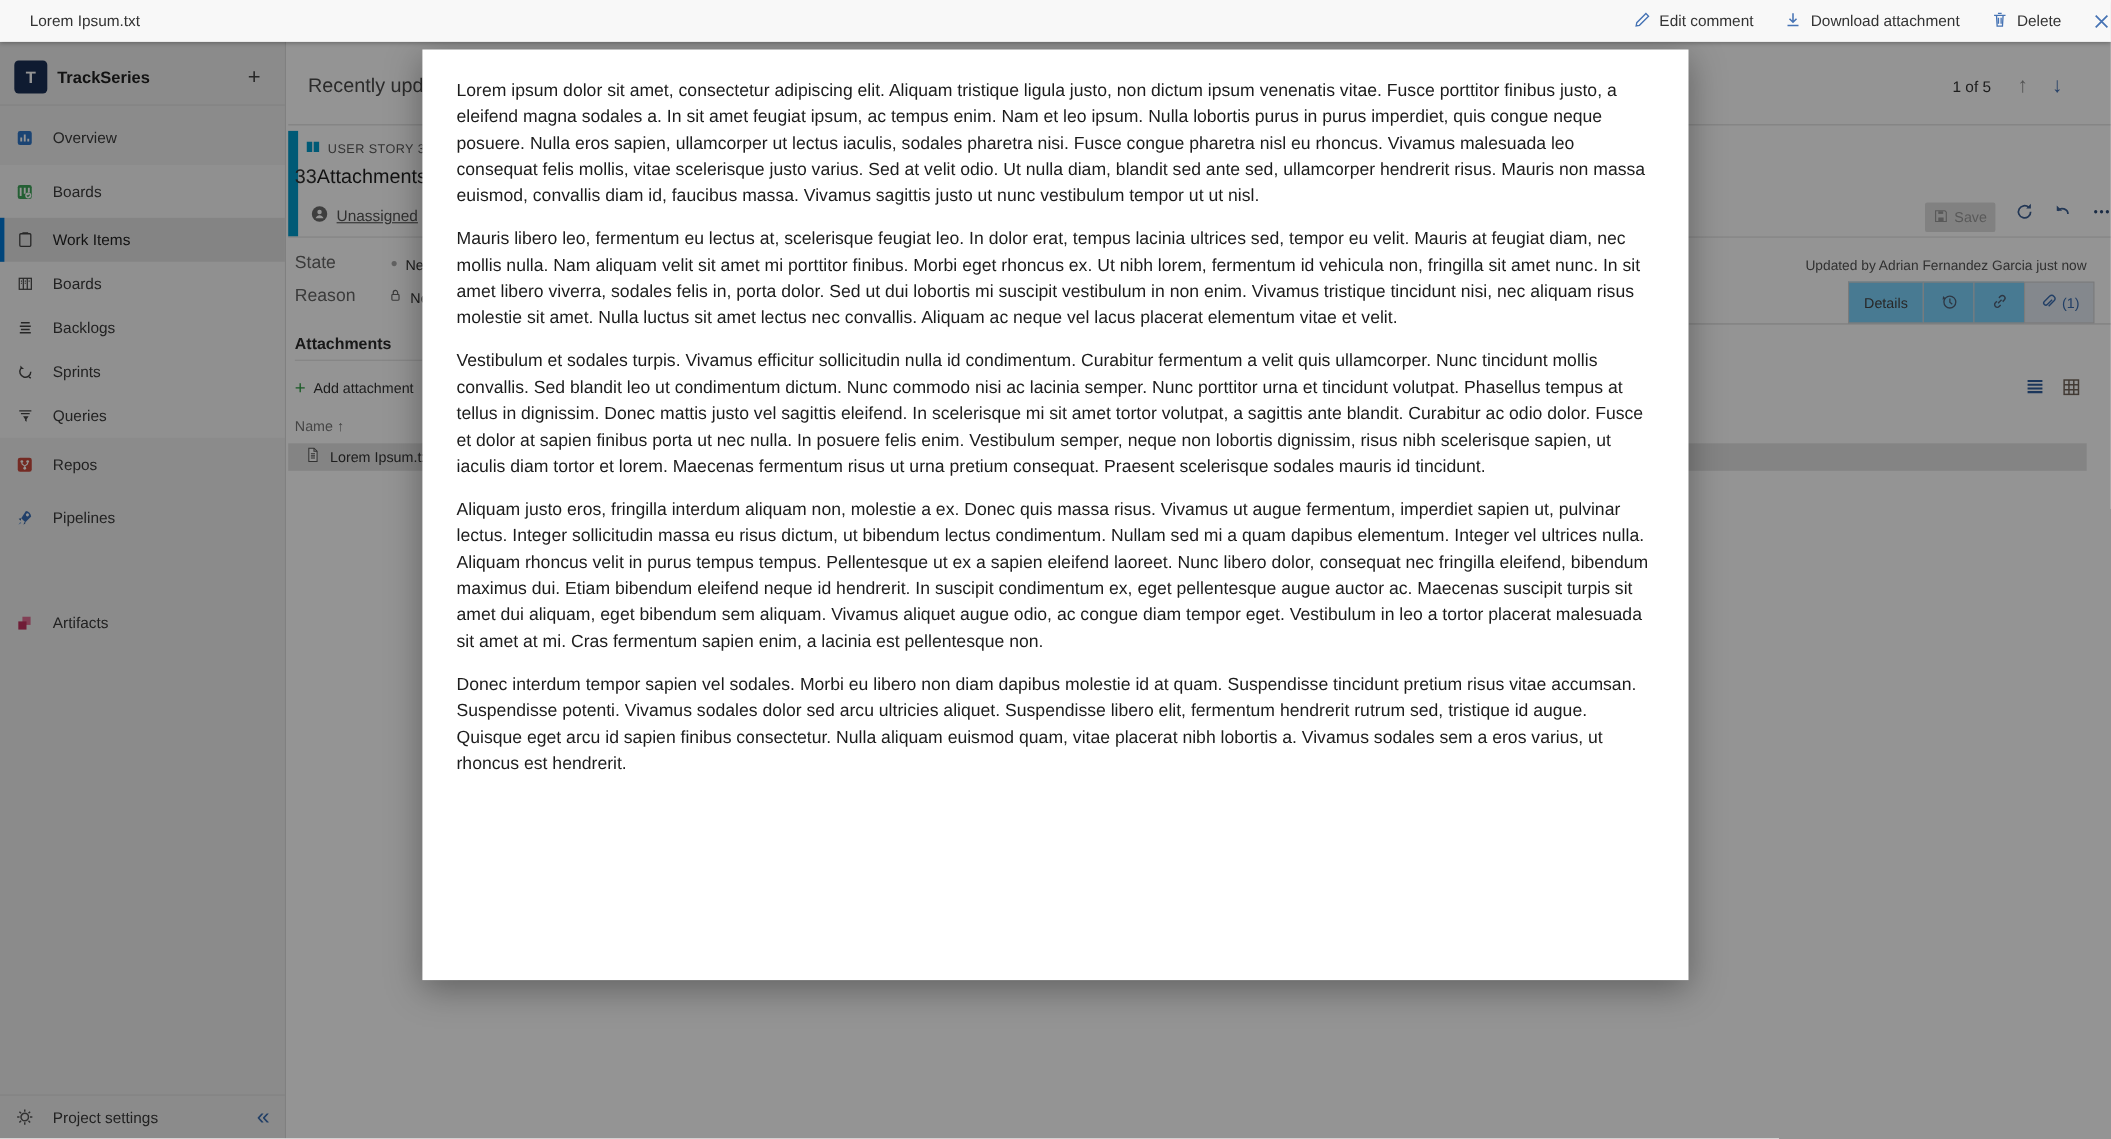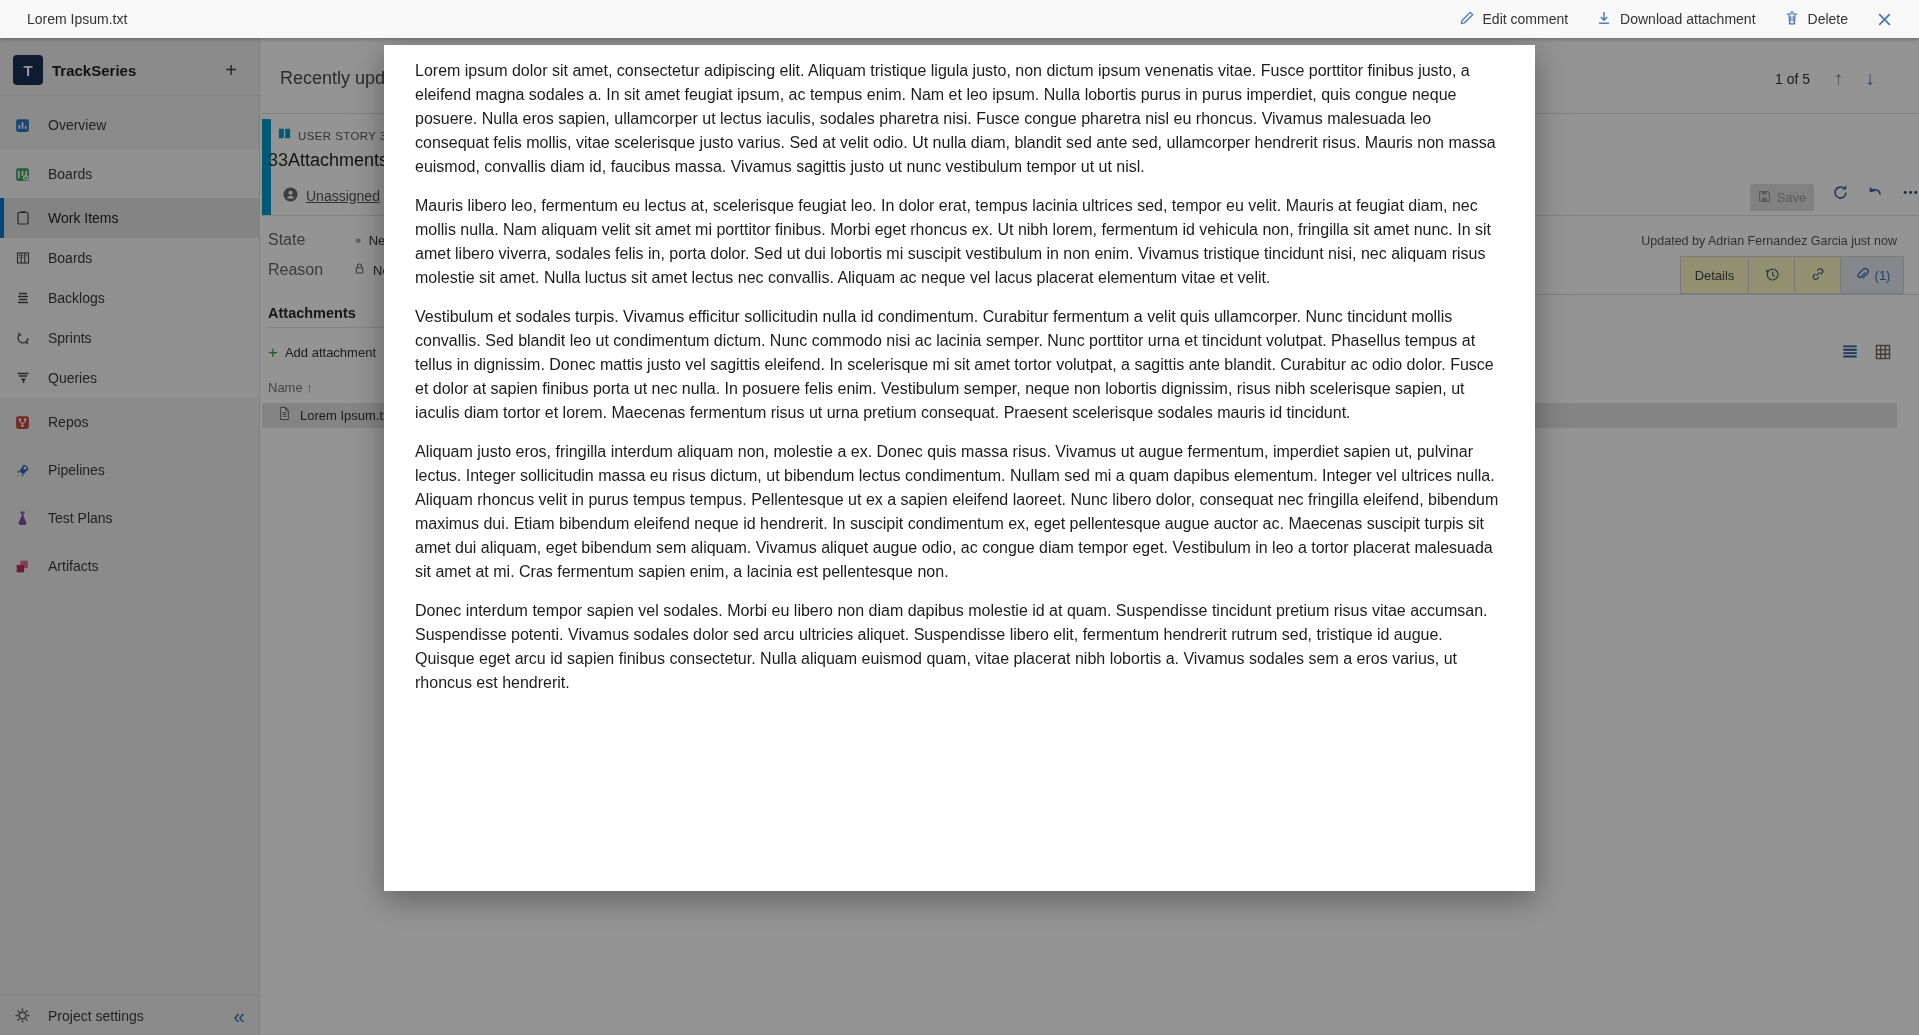--- a/index.html
+++ b/index.html
@@ -3,21 +3,21 @@
 <meta charset="utf-8">
 <style>
   * { box-sizing: border-box; margin: 0; padding: 0; }
   html,body { font-family: "Liberation Sans", sans-serif; }
   .stage { position: relative; width: 1919px; height: 1035px; background:#fff; overflow: hidden; }
 
   
   .topbar { position:absolute; left:0; top:0; width:1919px; height:38px; background:#f8f8f8;
             display:flex; align-items:center; z-index:60; box-shadow:0 1px 4px rgba(0,0,0,.3); }
   .topbar-title { margin-left:27px; font-size:14px; color:#333; }
-  .topbar-actions { margin-left:auto; display:flex; align-items:center; gap:28px; padding-right:26px; }
+  .topbar-actions { margin-left:auto; display:flex; align-items:center; gap:28px; }
   .tb-btn { display:flex; align-items:center; gap:8px; background:none; border:none; cursor:pointer;
             font-family:inherit; font-size:14px; color:#333; }
   .tb-close { background:none; border:none; cursor:pointer; display:flex; align-items:center; }
 
   
   .bg-app { position:absolute; inset:38px 0 0 0; z-index:1; background:#fff; }
 
   .sidebar { position:absolute; left:0; top:0; width:260px; height:997px; background:#f0f0f0; border-right:1px solid #dcdcdc; }
   .side-head { position:absolute; left:0; top:7px; width:100%; height:50px; display:flex; align-items:center; }
   .side-logo { width:30px; height:30px; margin-left:13px; border-radius:4px; background:#1b2f55; color:#fff;
@@ -68,32 +68,32 @@
   .pager-label { font-size:14px; color:#333; }
   .pager-up { margin-left:24px; font-size:19px; color:#8f8f8f; background:none; border:none; }
   .pager-down { margin-left:22px; font-size:19px; color:#4673b4; background:none; border:none; }
   .save-row { left:1490px; top:146px; display:flex; align-items:flex-start; }
   .save-btn { width:64px; height:27px; background:#dfdfdf; border:none; border-radius:2px;
               display:flex; align-items:center; justify-content:center; gap:6px; color:#9a9a9a; font-size:13px; }
   .icon-btn { background:none; border:none; margin-left:18px; display:flex; align-items:center; }
   .updated { left:1130px; top:196px; width:507px; text-align:right; font-size:12.5px; color:#555; white-space:nowrap; }
   .tabstrip { left:1420px; top:218px; display:flex; height:38px; }
   .tab { border:1px solid #d4d4d4; border-right:none; display:flex; align-items:center; justify-content:center; gap:5px;
-         font-size:13px; color:#444; background:#fef9c3; }
+         font-size:13px; color:#444; background:#7dd3fc; }
   .tab:last-child { border-right:1px solid #d4d4d4; }
   .tab.active { background:#e3eaf3; color:#3b6db0; }
   .tabs-div { left:1275px; top:256px; right:0; height:1px; background:#d6d6d6; }
   .view-toggles { left:1580px; top:305px; display:flex; gap:14px; }
   .vt { background:none; border:none; display:flex; align-items:center; }
 
   .overlay { position:absolute; left:0; top:38px; width:1919px; height:997px; background:rgba(0,0,0,.42); z-index:30; }
 
   
   .modal { position:absolute; left:384px; top:45px; width:1151px; height:846px; background:#fff; z-index:40;
-           box-shadow:0 8px 30px rgba(0,0,0,.35); overflow:auto; padding:14px 31px; }
+           box-shadow:0 8px 30px rgba(0,0,0,.35); overflow:auto; padding:26px 31px; }
   .modal p { font-size:16px; line-height:24px; color:#1c1c1c; margin-bottom:15px; }
 </style>
 </head>
 <body>
 
 <div class="stage">
 
   <div class="bg-app">
 
     <div class="sidebar">
@@ -185,29 +185,20 @@
       <div class="srow hub" style="top:408px">
         <span class="sicon">
           <svg width="17" height="17" viewBox="0 0 16 16">
               <path d="M9 2.5c2.5.4 4 2 4.5 4.5l-5 5L5 8.5z" fill="#3a6fb7"></path>
               <circle cx="10.3" cy="5.7" r="1.3" fill="#fff"></circle>
               <path d="M5 8.5L2.8 9l1.7 1.7zM7.5 12l-.5 2.2L9 12.5z" fill="#2d5a99"></path>
               <path d="M4.2 11.8l-1.7 2.4 2.6-1.5z" fill="#7aa7d9"></path>
             </svg>
         </span>
         <span class="slabel">Pipelines</span>
-      </div>
-      <div class="srow hub" style="top:456px">
-        <span class="sicon">
-          <svg width="17" height="17" viewBox="0 0 16 16">
-              <rect x="6" y="1.5" width="4" height="1.2" fill="#8a4aa5"></rect>
-              <path d="M7 2.7v3.5l-2.6 5.6A1.6 1.6 0 005.9 14h4.2a1.6 1.6 0 001.5-2.2L9 6.2V2.7z" fill="#8a4aa5"></path>
-            </svg>
-        </span>
-        <span class="slabel">Test Plans</span>
       </div>
       <div class="srow hub" style="top:504px">
         <span class="sicon">
           <svg width="17" height="17" viewBox="0 0 16 16">
               <rect x="6" y="2.5" width="7" height="7" fill="#e06e93"></rect>
               <rect x="2.5" y="6.5" width="7" height="7" fill="#c2335f"></rect>
             </svg>
         </span>
         <span class="slabel">Artifacts</span>
       </div>

